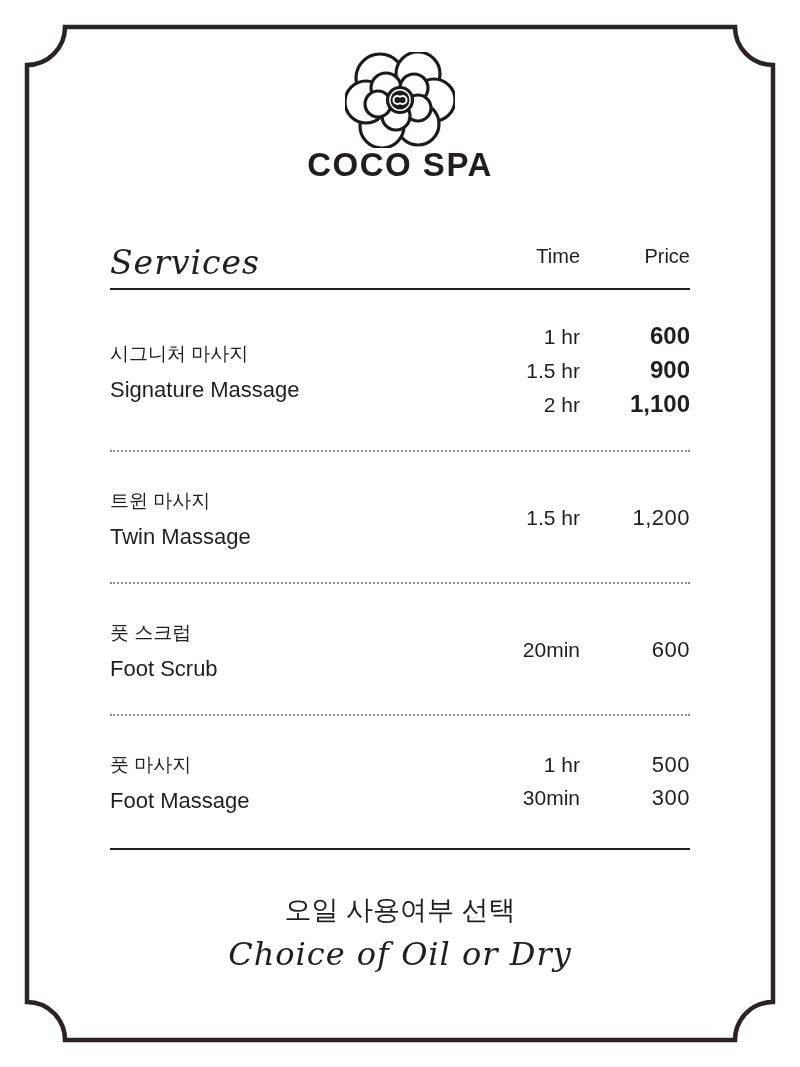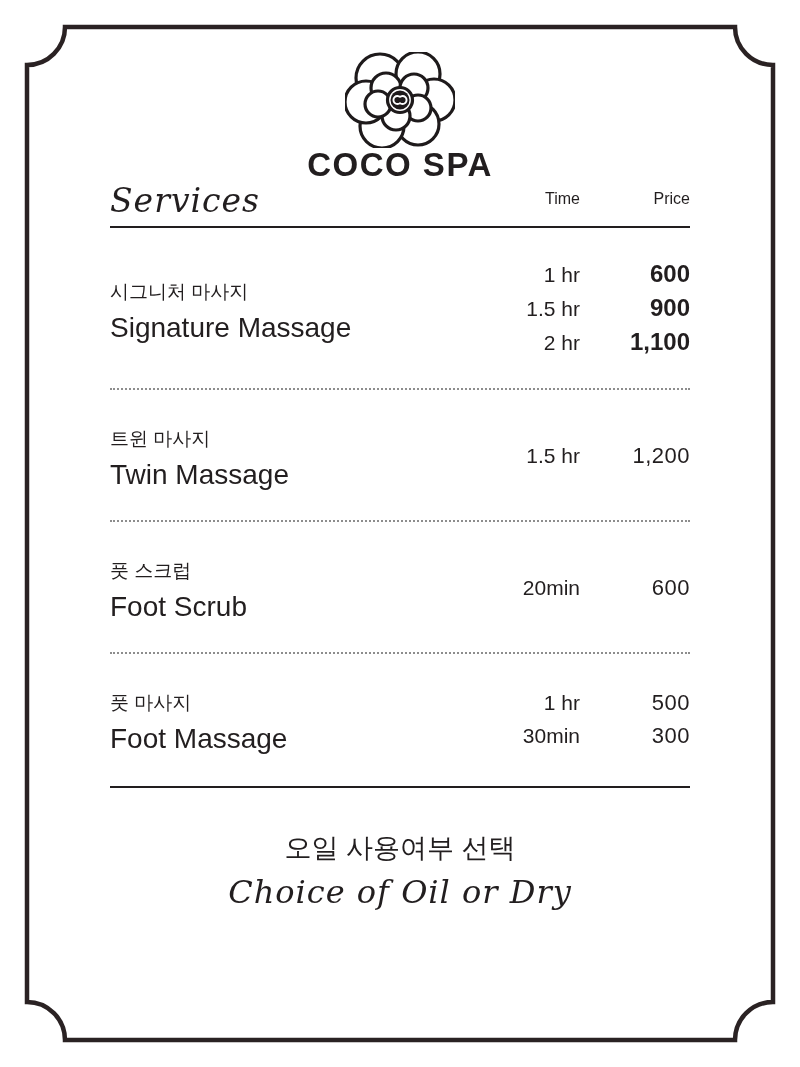--- a/index.html
+++ b/index.html
@@ -15,36 +15,36 @@
   .content{position:absolute;left:110px;right:110px;top:0;}
 
   .logo-wrap{text-align:center;margin-top:52px;height:90px;}
   .brand{
     text-align:center;
     font-size:33px;font-weight:700;letter-spacing:1.5px;
     margin-top:4px;line-height:38px;
   }
 
   .table-header{
-    display:flex;align-items:center;
+    display:flex;align-items:flex-start;
     border-bottom:2px solid #221e1f;
-    padding-bottom:9px;
+    padding-bottom:9px;margin-top:62px;
   }
   .services-title{
     font-family:"DejaVu Serif","Liberation Serif",serif;
     font-style:italic;font-size:33px;line-height:1;flex:1;
     letter-spacing:1px;
   }
-  .col{font-size:16px;line-height:1;padding-bottom:3px;}
+  .col{font-size:20px;line-height:1;padding-bottom:3px;}
   .time-col{width:90px;text-align:right;}
   .price-col{width:110px;text-align:right;}
 
   .service{display:flex;justify-content:space-between;align-items:center;padding:29px 0;}
   .name-ko{font-size:19px;line-height:40px;}
-  .name-en{font-size:28px;line-height:32px;}
+  .name-en{font-size:22px;line-height:32px;}
   .options{display:flex;flex-direction:column;justify-content:flex-end;}
   .option-line{display:flex;align-items:baseline;}
   .time-cell{width:112px;text-align:right;font-size:21px;line-height:33px;}
   .price-cell{width:110px;text-align:right;font-size:22px;line-height:33px;font-weight:400;letter-spacing:.5px;}
   .price-cell.bold{font-size:24px;font-weight:700;letter-spacing:0;}
 
   .divider{border-top:2px dotted #8d8d8d;height:0;}
   .end-rule{border-top:2.5px solid #221e1f;margin-top:2px;}
 
   .footer{text-align:center;margin-top:44px;}

